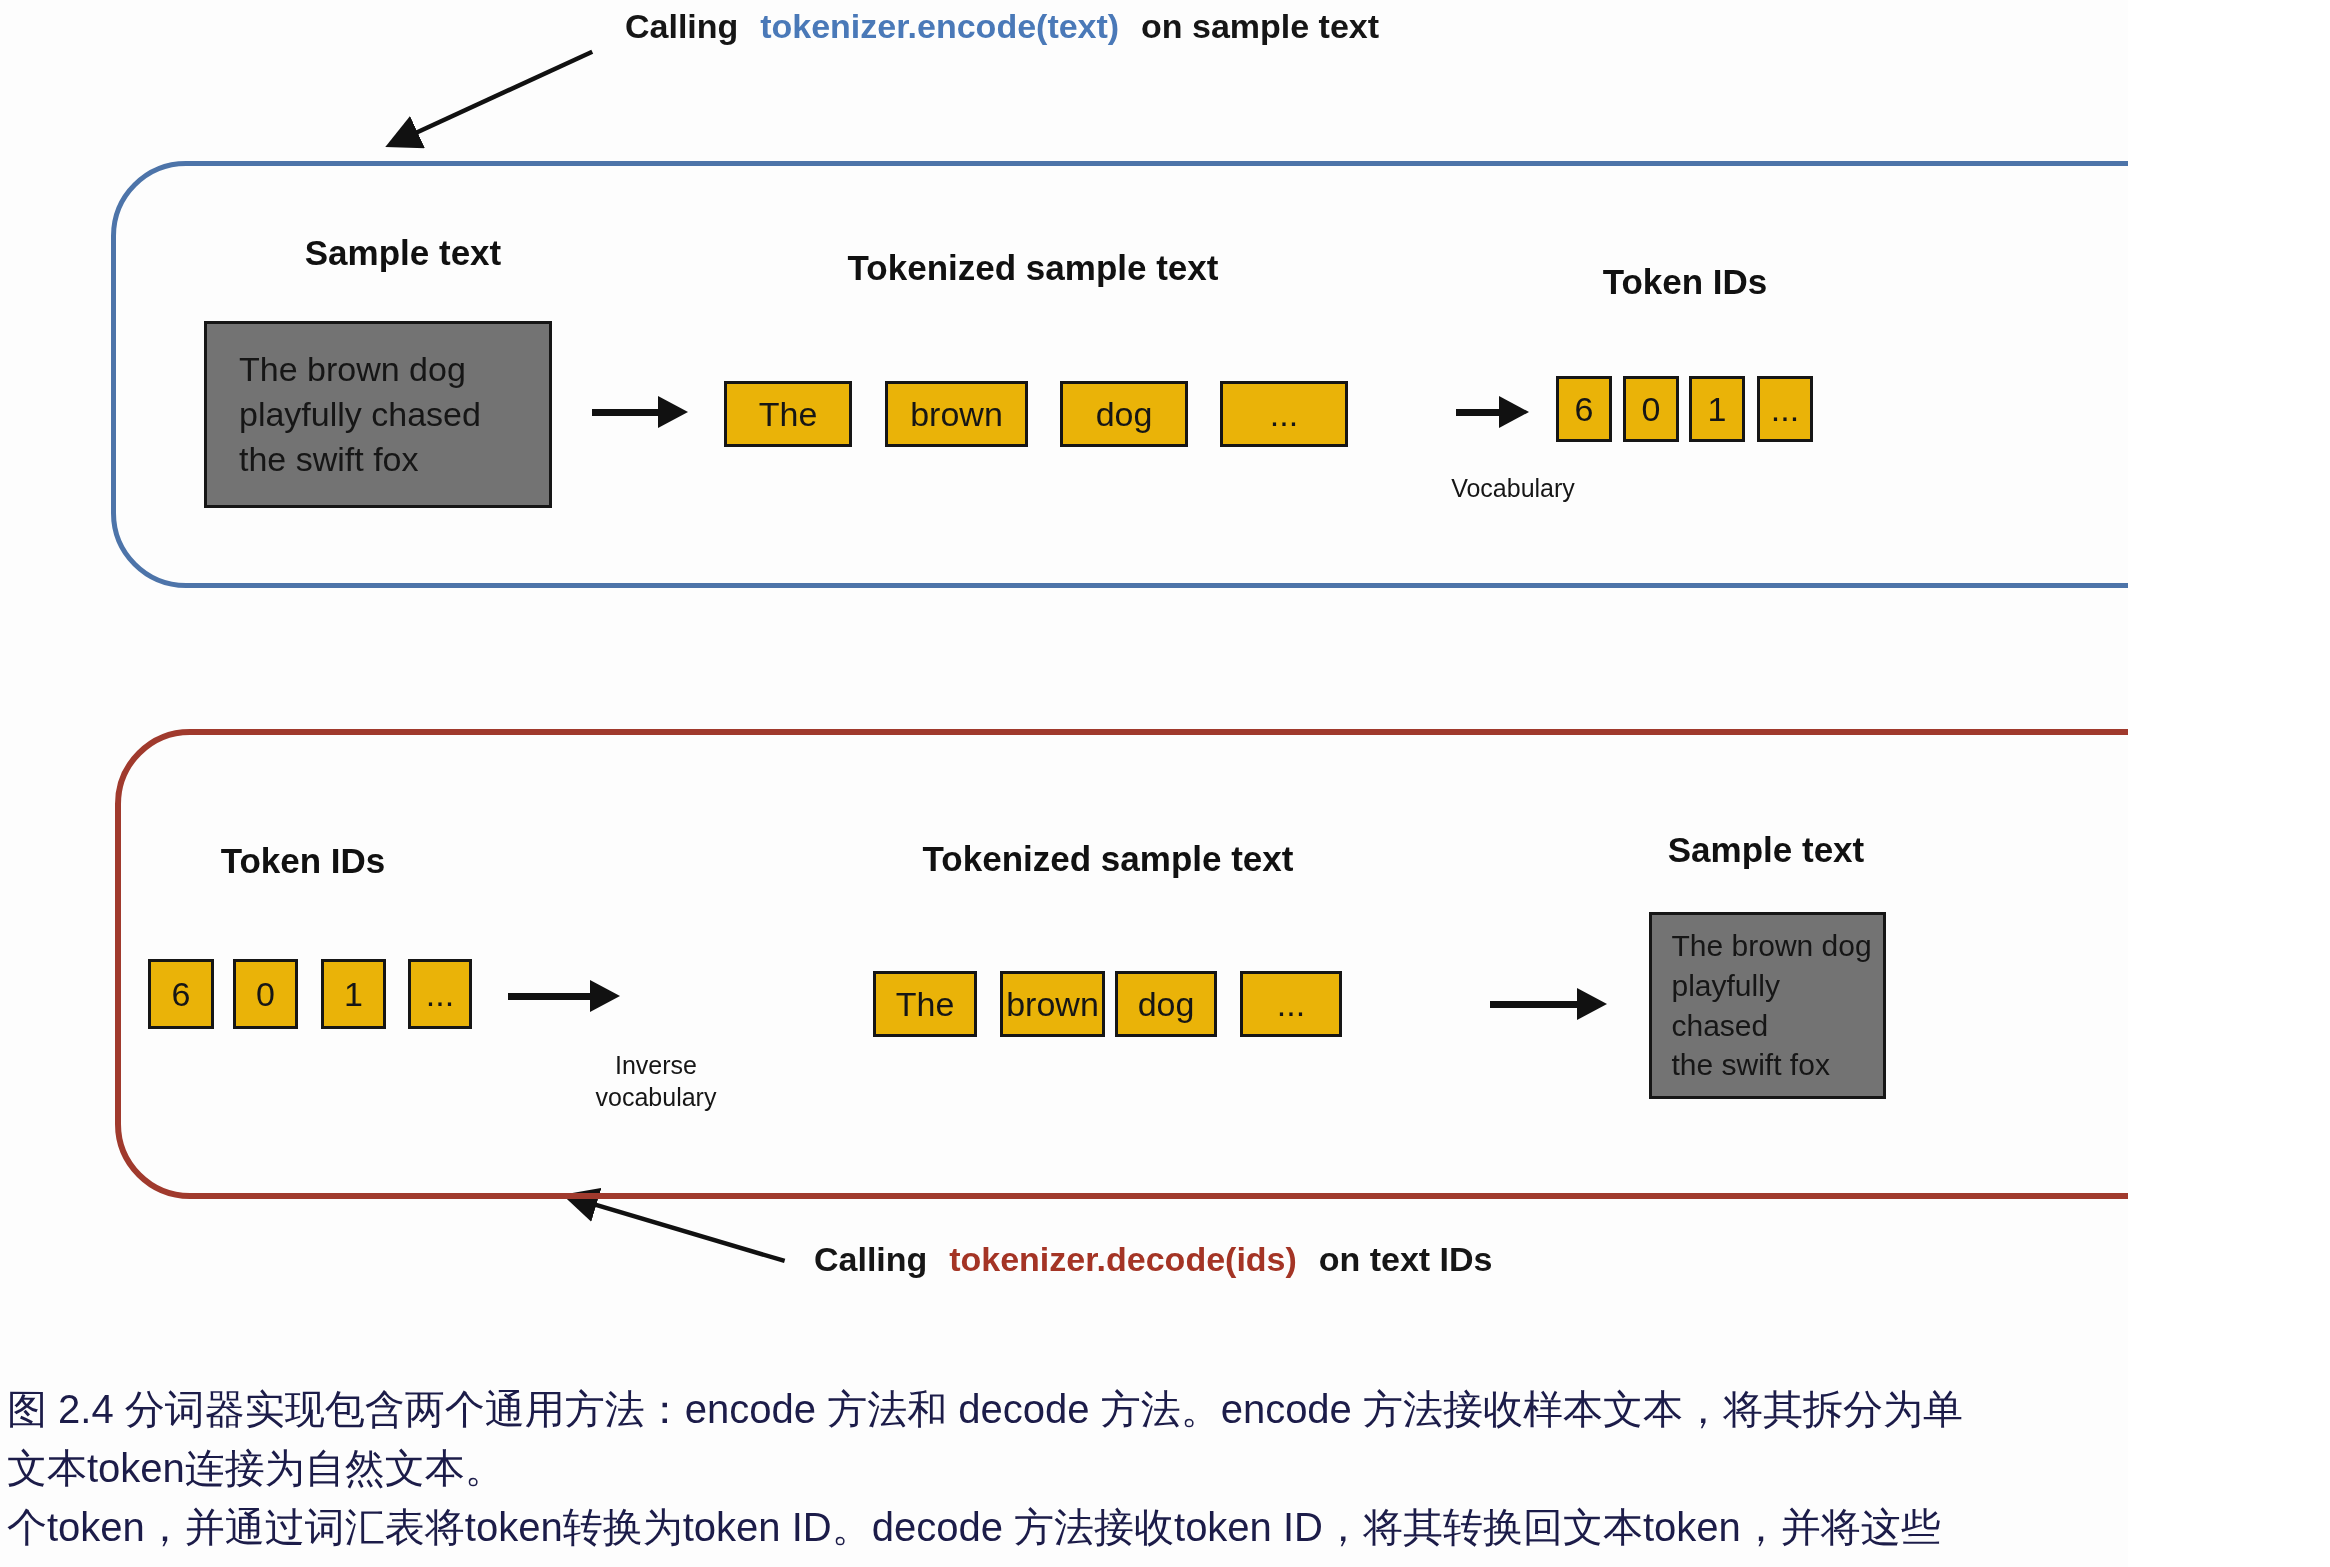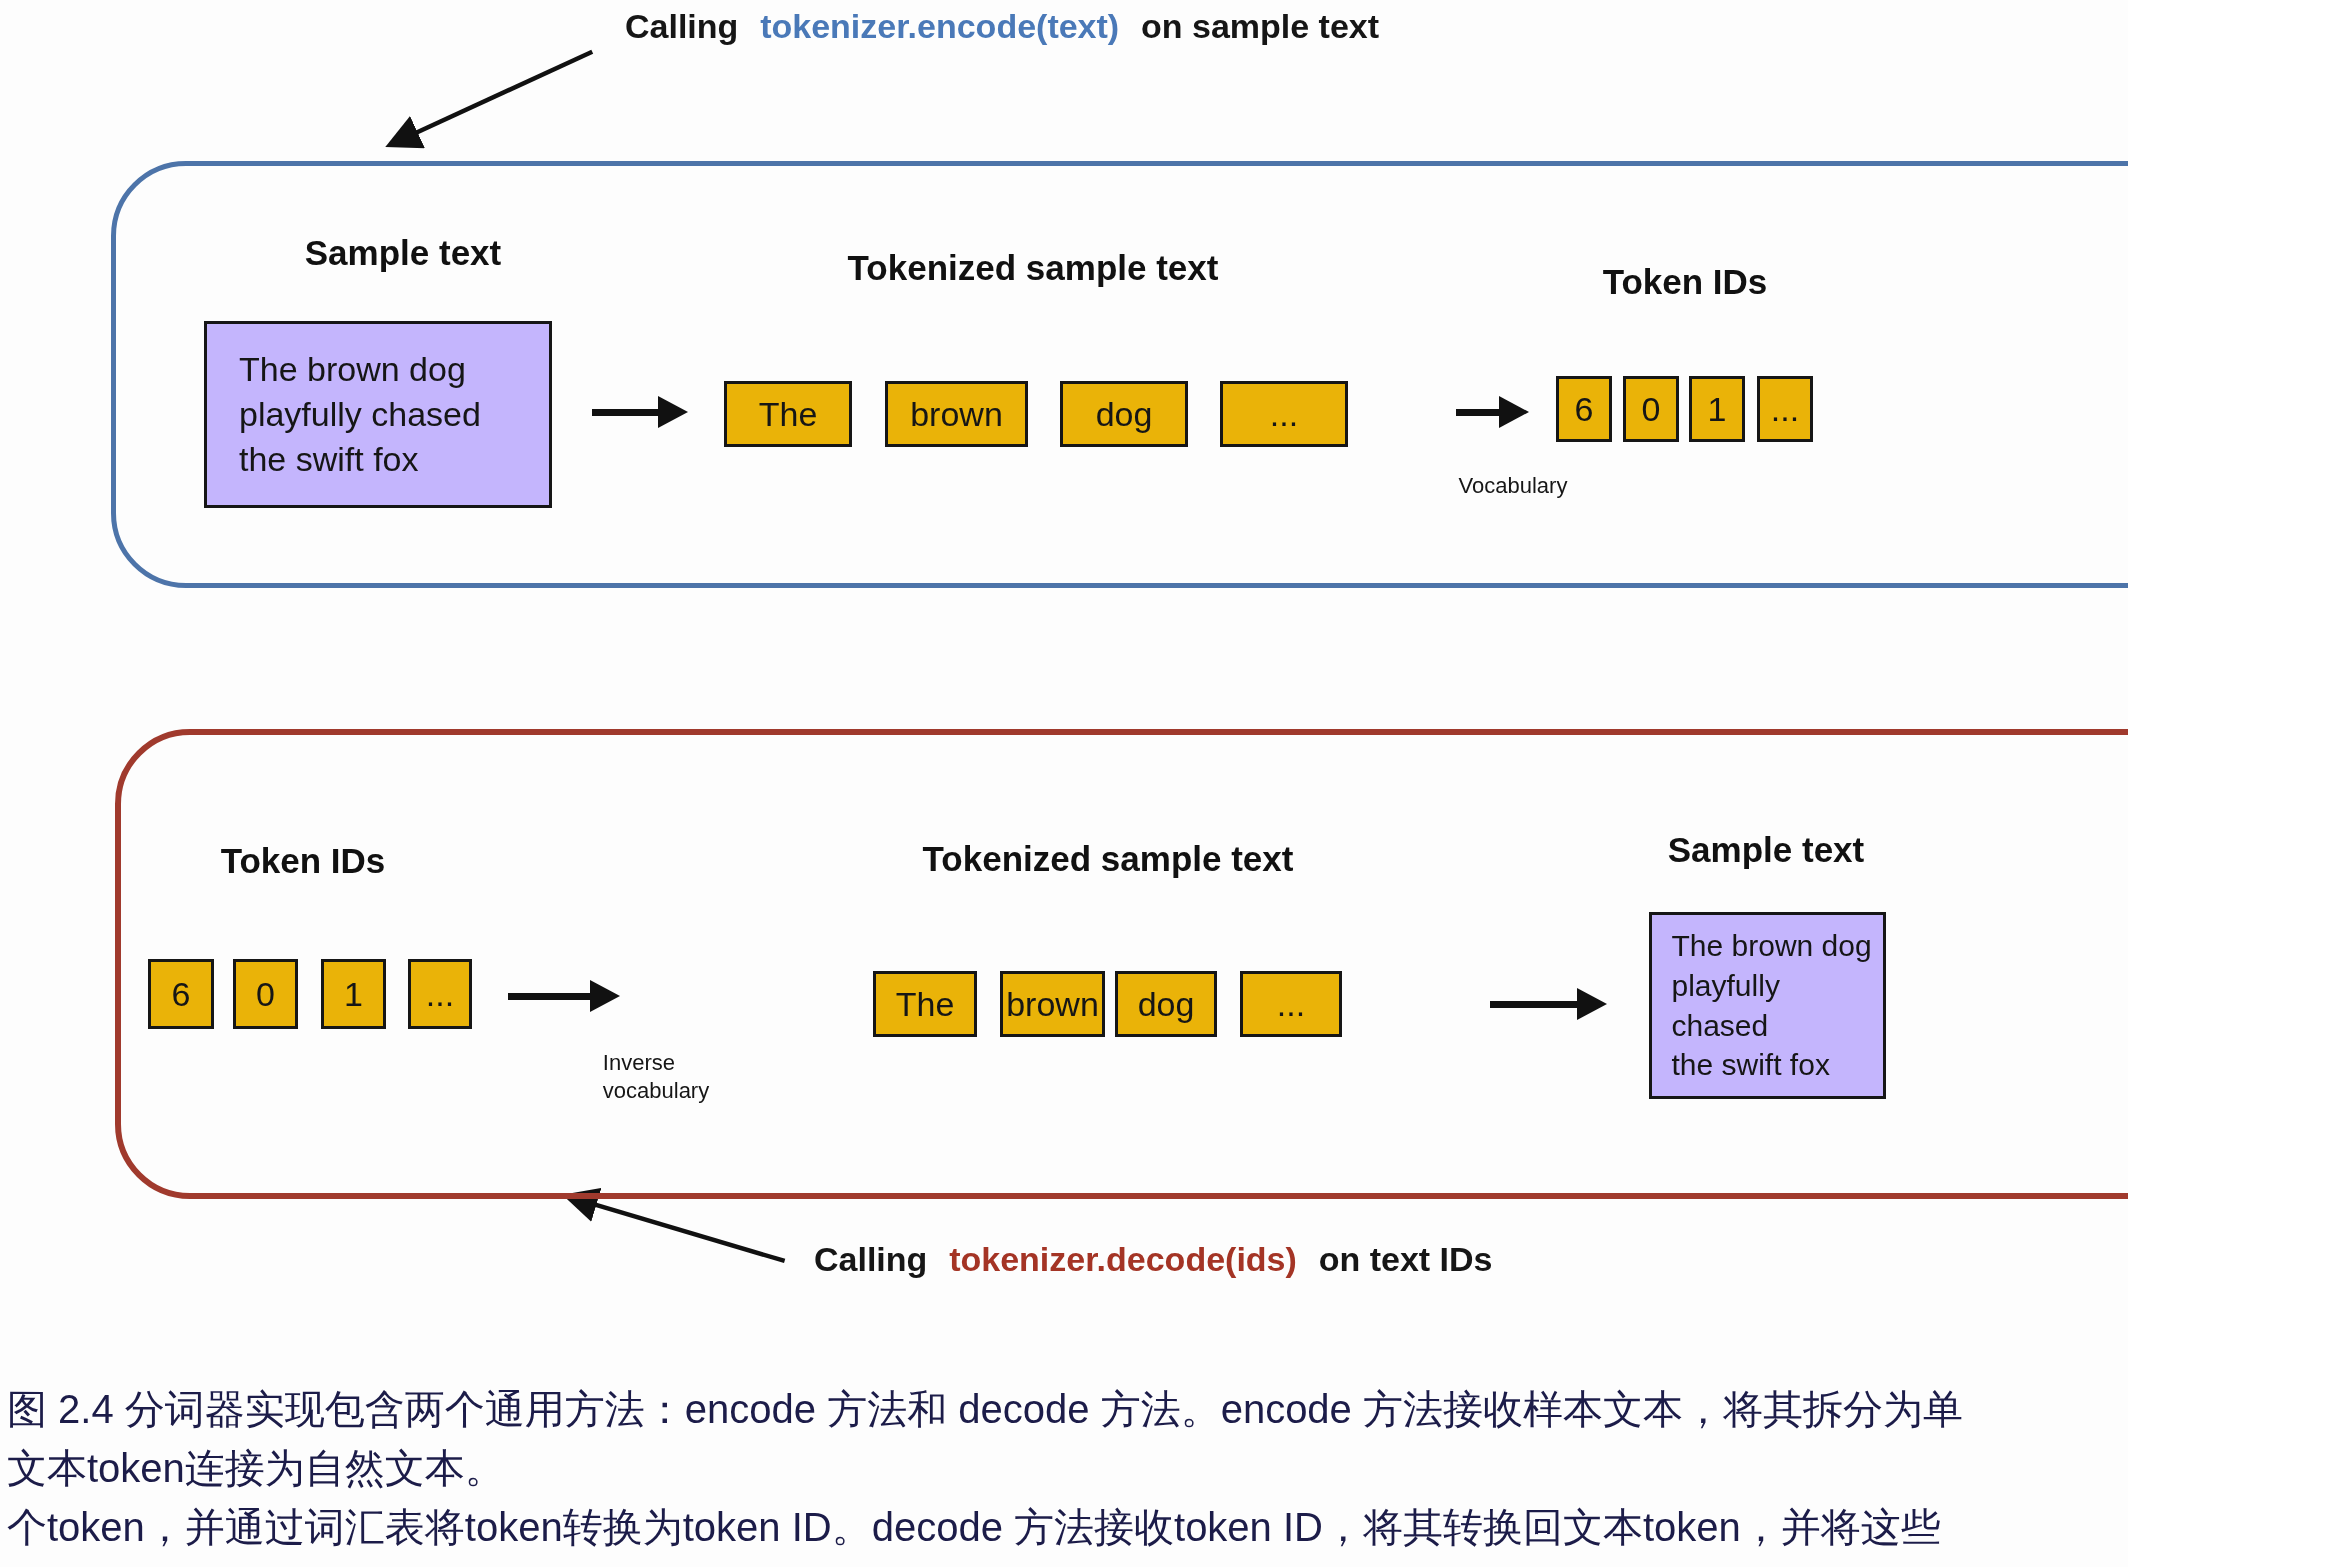--- a/index.html
+++ b/index.html
@@ -11,29 +11,29 @@
   .abs { position:absolute; }
   
   .panel { position:absolute; border-radius:75px; background:transparent; }
   .panel.encode { left:111px; top:161px; width:2084px; height:417px; border:5.3px solid #4d74a9; }
   .panel.decode { left:115px; top:729px; width:2102px; height:458px; border:6.2px solid #a03a2d; }
   
   .h { position:absolute; transform:translateX(-50%); font-weight:bold; font-size:35px; white-space:nowrap; color:#111; }
   
   .tb { position:absolute; border:3.5px solid #161616; background:#eab308; display:flex; align-items:center; justify-content:center; font-size:34px; color:#161616; }
   
-  .sbox { position:absolute; border:3.5px solid #161616; background:#c4b5fd; display:flex; flex-direction:column; justify-content:center; font-size:34px; line-height:1.32; color:#161616; }
+  .sbox { position:absolute; border:3.5px solid #161616; background:#737373; display:flex; flex-direction:column; justify-content:center; font-size:34px; line-height:1.32; color:#161616; }
   .sbox.big { padding-left:32px; }
   .sbox.small { padding-left:19.5px; font-size:30px; }
   
   .harrow { position:absolute; display:flex; align-items:center; height:32px; }
   .harrow .shaft { flex:1; height:7px; background:#111; }
   .harrow .head { width:0; height:0; border-left:30px solid #111; border-top:16px solid transparent; border-bottom:16px solid transparent; }
   
-  .lbl { position:absolute; transform:translateX(-50%); font-size:22px; line-height:1.28; white-space:nowrap; color:#161616; }
+  .lbl { position:absolute; transform:translateX(-50%); font-size:25px; line-height:1.28; text-align:center; white-space:nowrap; color:#161616; }
   
   .ann { position:absolute; font-size:34px; font-weight:bold; white-space:nowrap; color:#161616; }
   .ann .code { margin:0 12.4px; }
   .ann.encode .code { color:#4a79b8; }
   .ann.decode .code { color:#a43425;margin-top:27px; }
   
   .caption { position:absolute; left:7px; top:1380px; width:2319px; font-size:40px; line-height:59px; color:#1c1c49; }
   svg.overlay { position:absolute; left:0; top:0; pointer-events:none; }
 </style>
 </head>

